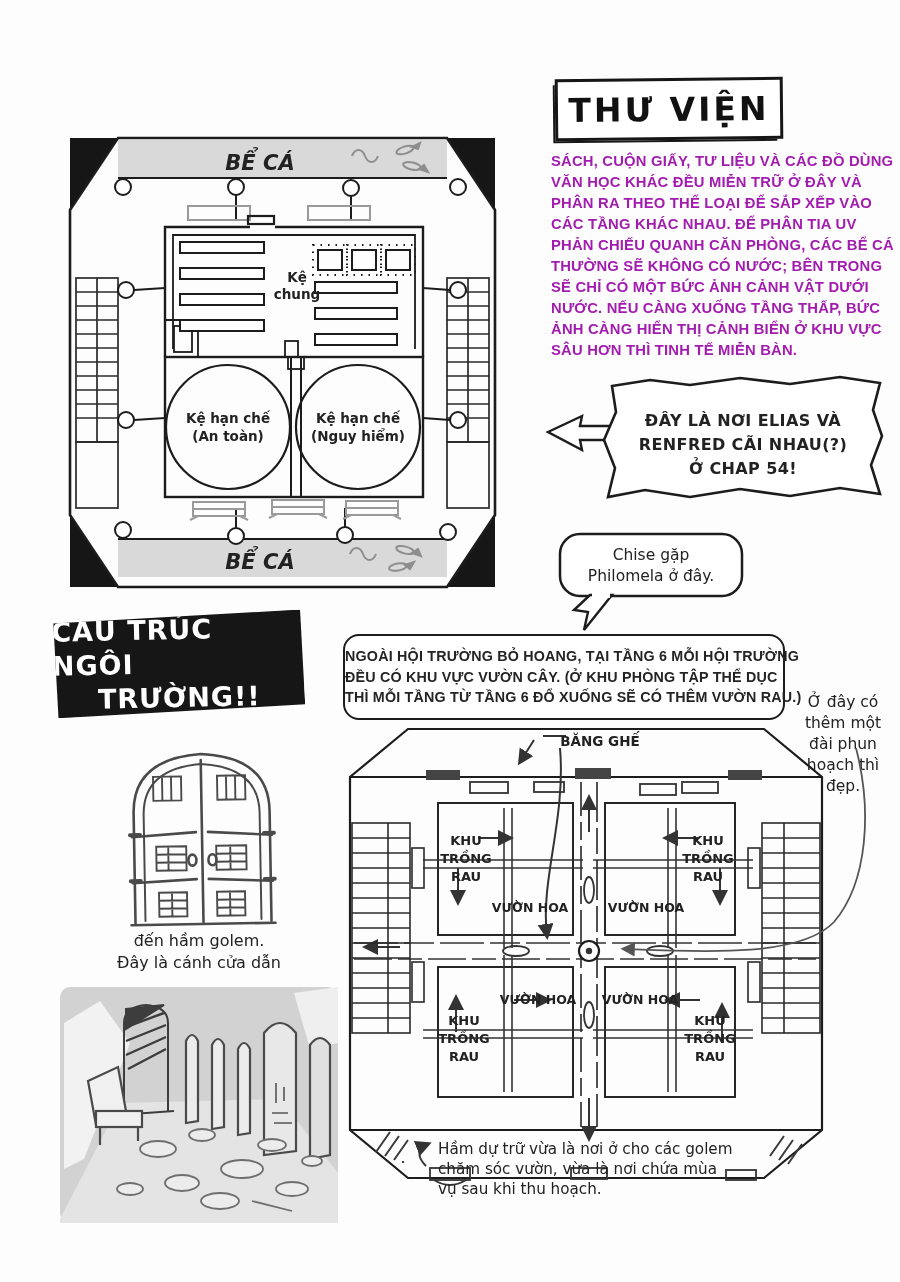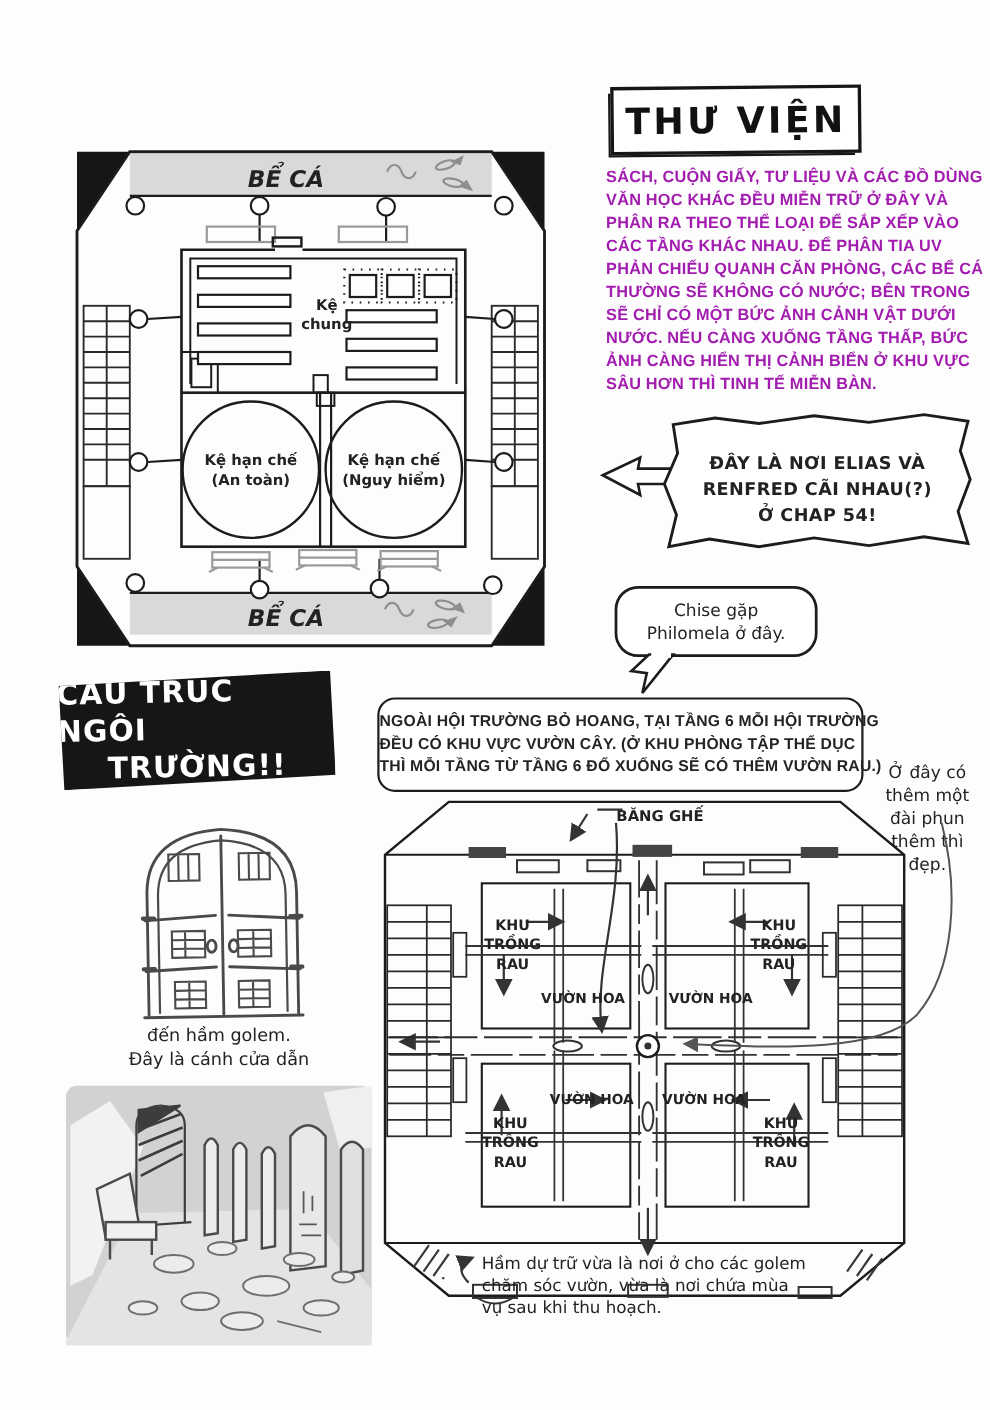--- a/index.html
+++ b/index.html
@@ -232,21 +232,21 @@
   <div class="abs round-bubble" style="left:343px;top:634px;width:438px;height:82px;">
     <div>NGOÀI HỘI TRƯỜNG BỎ HOANG, TẠI TẦNG 6 MỖI HỘI TRƯỜNG</div>
     <div>ĐỀU CÓ KHU VỰC VƯỜN CÂY. (Ở KHU PHÒNG TẬP THỂ DỤC</div>
     <div>THÌ MỖI TẦNG TỪ TẦNG 6 ĐỔ XUỐNG SẼ CÓ THÊM VƯỜN RAU.)</div>
   </div>
 
   <div class="abs hand ctr" style="left:788px;top:660px;width:110px;line-height:21px;margin-top:32px;">
     <div>Ở đây có</div>
     <div>thêm một</div>
     <div>đài phun</div>
-    <div>thêm thì</div>
+    <div>hoạch thì</div>
     <div>đẹp.</div>
   </div>
 
   <svg class="abs" style="left:118px;top:740px;transform:rotate(-1deg);" width="168" height="190" viewBox="0 0 168 190">
     <g stroke="#4a4a4a" stroke-width="2.6" fill="none" stroke-linecap="round">
       <path d="M16 182 V72 Q16 18 84 14 Q152 18 152 72 V182"></path>
       <path d="M26 180 V74 Q26 28 84 24 Q142 28 142 74 V180" stroke-width="2"></path>
       <line x1="84" y1="20" x2="84" y2="182"></line>
       <line x1="12" y1="184" x2="156" y2="184"></line>
       <line x1="14" y1="96" x2="78" y2="92"></line>

